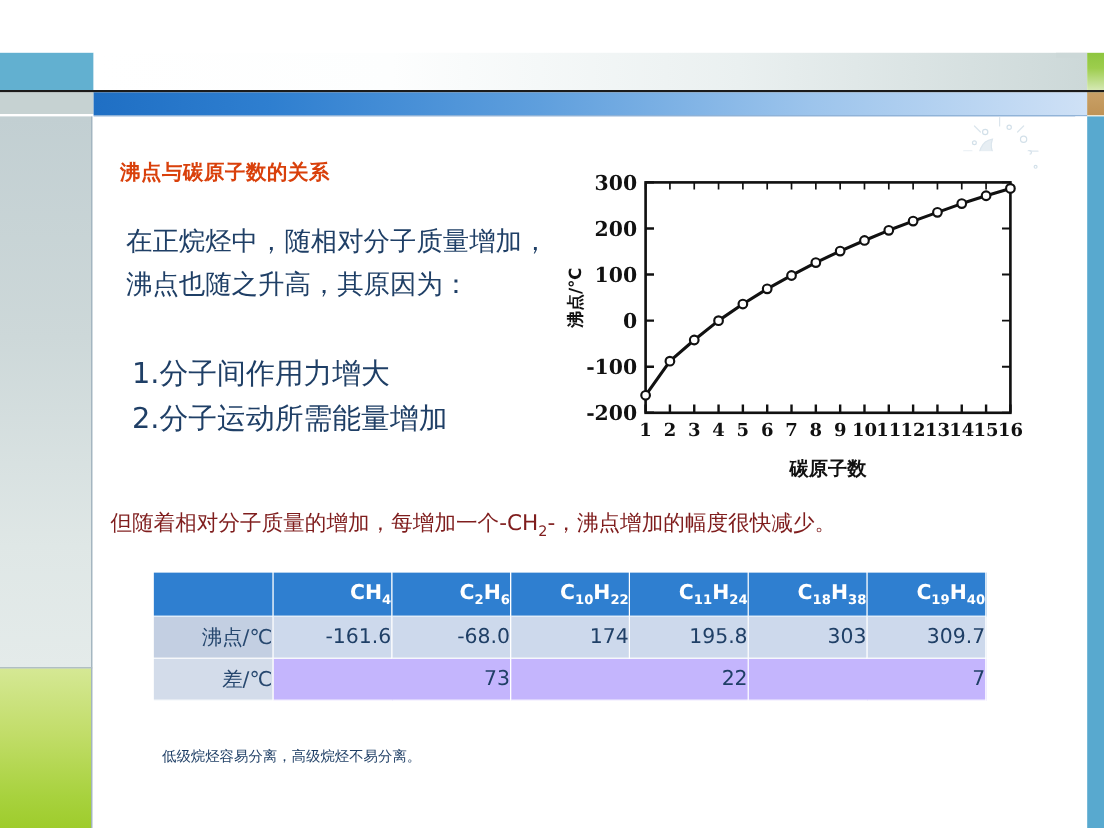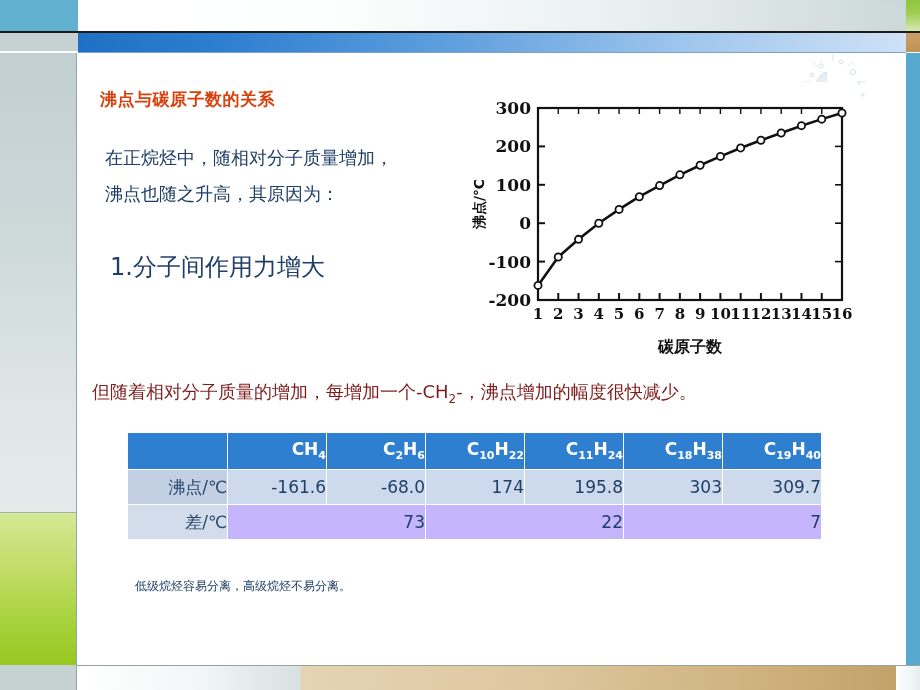--- a/index.html
+++ b/index.html
@@ -1,21 +1,21 @@
 <!DOCTYPE html>
 <html><head>
 <meta charset="utf-8">
 <style>
   html,body{margin:0;padding:0;}
   body{
     width:920px;height:690px;overflow:hidden;
     font-family:"DejaVu Sans","Liberation Sans",sans-serif;
     background:#ffffff;position:relative;
   }
-  .slide{position:absolute;inset:0;width:920px;height:506px;background:#fff;}
+  .slide{position:absolute;inset:0;width:920px;height:506px;background:#fff;margin-top:44px;}
 
   
   .tl-blue{position:absolute;left:0;top:0;width:78px;height:31px;background:#62b0d0;}
   .top-white{position:absolute;left:78px;top:0;width:828px;height:31px;
     background:linear-gradient(90deg,#ffffff 0%,#fdfefe 30%,#eaf0f0 65%,#ccd8d8 100%);}
   .tr-green{position:absolute;left:906px;top:0;width:14px;height:58px;
     background:linear-gradient(180deg,#8ec63f 0%,#9dcd4d 22%,#e4f0cf 62%,#ffffff 100%);}
   .tr-green2{position:absolute;left:880px;top:0;width:26px;height:4px;background:#ccd8d8;}
 
   .rule-black{position:absolute;left:0;top:31px;width:920px;height:2px;background:#1b1b1b;}
@@ -50,21 +50,21 @@
 
   
   .watermark{position:absolute;left:795px;top:48px;width:78px;height:76px;opacity:.75;
     pointer-events:none;}
 
   
   .title{position:absolute;left:100px;top:88px;
     font-size:17px;font-weight:bold;color:#d9400b;letter-spacing:.5px;}
 
   .para1{position:absolute;left:105px;top:140px;width:360px;
-    font-size:18px;color:#1f3f66;line-height:36px;}
+    font-size:22px;color:#1f3f66;line-height:36px;}
 
   .listblk{position:absolute;left:110px;top:248px;width:360px;
     font-size:24px;color:#1f3f66;line-height:38px;}
 
   .para2{position:absolute;left:92px;top:380px;width:790px;
     font-size:18px;color:#7f1d1d;}
   .para2 sub{font-size:12px;}
 
   .para3{position:absolute;left:135px;top:578px;
     font-size:12px;color:#1f3f66;}
@@ -139,20 +139,21 @@
 
   <div class="title">沸点与碳原子数的关系</div>
 
   <div class="para1">
     <div>在正烷烃中，随相对分子质量增加，</div>
     <div>沸点也随之升高，其原因为：</div>
   </div>
 
   <div class="listblk">
     <div>1.分子间作用力增大</div>
+    <div>2.分子运动所需能量增加</div>
   </div>
 
   <div class="chartbox">
     <svg id="chart-svg" width="392" height="275" viewBox="0 0 392 275">
         <rect x="72" y="26" width="304" height="192" fill="none" stroke="#111" stroke-width="2.2"></rect>
         <line x1="72" y1="218" x2="79" y2="218" stroke="#111" stroke-width="2"></line>
         <line x1="376" y1="218" x2="369" y2="218" stroke="#111" stroke-width="1.6"></line>
         <text x="65" y="224" text-anchor="end" font-family="&quot;DejaVu Serif&quot;,&quot;Liberation Serif&quot;,serif" font-size="17" font-weight="bold" fill="#111">-200</text>
         <line x1="72" y1="179.6" x2="79" y2="179.6" stroke="#111" stroke-width="2"></line>
         <line x1="376" y1="179.6" x2="369" y2="179.6" stroke="#111" stroke-width="1.6"></line>

